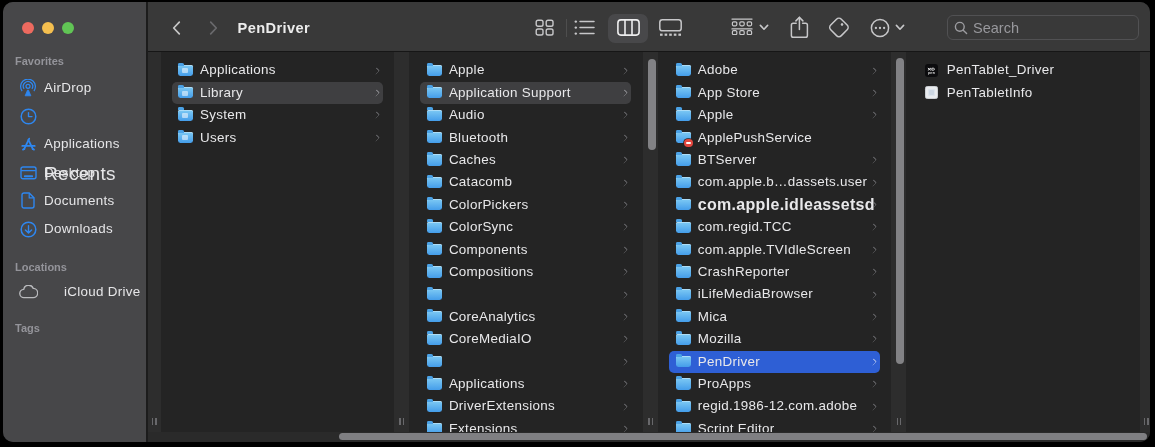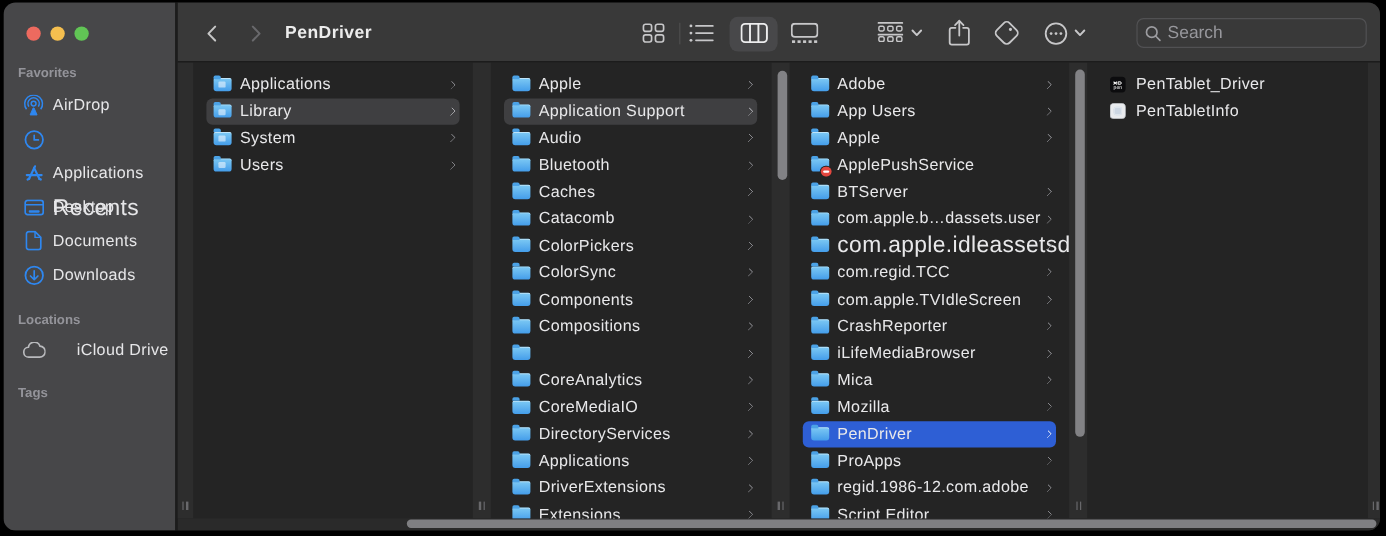--- a/index.html
+++ b/index.html
@@ -61,52 +61,51 @@
     <div style="position:absolute;left:618.4px;top:267.2px;width:6px;height:6px;border-right:1.5px solid #8e8e93;border-top:1.5px solid #8e8e93;transform:rotate(45deg) scale(.78,1);transform-origin:center;border-radius:1px;"></div>
 <div class="fold" style="left:423.6px;top:286.7px;"></div>
     <div style="position:absolute;left:618.4px;top:289.6px;width:6px;height:6px;border-right:1.5px solid #8e8e93;border-top:1.5px solid #8e8e93;transform:rotate(45deg) scale(.78,1);transform-origin:center;border-radius:1px;"></div>
 <div class="fold" style="left:423.6px;top:309.1px;"></div>
     <div style="position:absolute;left:445.9px;top:303.8px;width:180px;height:22.4px;line-height:22.4px;font-size:13.4px;letter-spacing:0.3px;color:#e8e8ea;white-space:nowrap;">CoreAnalytics</div>
     <div style="position:absolute;left:618.4px;top:312.0px;width:6px;height:6px;border-right:1.5px solid #8e8e93;border-top:1.5px solid #8e8e93;transform:rotate(45deg) scale(.78,1);transform-origin:center;border-radius:1px;"></div>
 <div class="fold" style="left:423.6px;top:331.5px;"></div>
     <div style="position:absolute;left:445.9px;top:326.2px;width:180px;height:22.4px;line-height:22.4px;font-size:13.4px;letter-spacing:0.3px;color:#e8e8ea;white-space:nowrap;">CoreMediaIO</div>
     <div style="position:absolute;left:618.4px;top:334.4px;width:6px;height:6px;border-right:1.5px solid #8e8e93;border-top:1.5px solid #8e8e93;transform:rotate(45deg) scale(.78,1);transform-origin:center;border-radius:1px;"></div>
 <div class="fold" style="left:423.6px;top:353.9px;"></div>
-    <div style="position:absolute;left:445.9px;top:348.6px;width:180px;height:22.4px;line-height:22.4px;font-size:13.4px;letter-spacing:0.3px;color:#e8e8ea;white-space:nowrap;">DirectoryServices</div>
     <div style="position:absolute;left:618.4px;top:356.8px;width:6px;height:6px;border-right:1.5px solid #8e8e93;border-top:1.5px solid #8e8e93;transform:rotate(45deg) scale(.78,1);transform-origin:center;border-radius:1px;"></div>
 <div class="fold" style="left:423.6px;top:376.3px;"></div>
     <div style="position:absolute;left:445.9px;top:371.0px;width:180px;height:22.4px;line-height:22.4px;font-size:13.4px;letter-spacing:0.3px;color:#e8e8ea;white-space:nowrap;">Applications</div>
     <div style="position:absolute;left:618.4px;top:379.2px;width:6px;height:6px;border-right:1.5px solid #8e8e93;border-top:1.5px solid #8e8e93;transform:rotate(45deg) scale(.78,1);transform-origin:center;border-radius:1px;"></div>
 <div class="fold" style="left:423.6px;top:398.7px;"></div>
     <div style="position:absolute;left:445.9px;top:393.4px;width:180px;height:22.4px;line-height:22.4px;font-size:13.4px;letter-spacing:0.3px;color:#e8e8ea;white-space:nowrap;">DriverExtensions</div>
     <div style="position:absolute;left:618.4px;top:401.6px;width:6px;height:6px;border-right:1.5px solid #8e8e93;border-top:1.5px solid #8e8e93;transform:rotate(45deg) scale(.78,1);transform-origin:center;border-radius:1px;"></div>
 <div class="fold" style="left:423.6px;top:421.1px;"></div>
     <div style="position:absolute;left:445.9px;top:415.8px;width:180px;height:22.4px;line-height:22.4px;font-size:13.4px;letter-spacing:0.3px;color:#e8e8ea;white-space:nowrap;">Extensions</div>
     <div style="position:absolute;left:618.4px;top:424.0px;width:6px;height:6px;border-right:1.5px solid #8e8e93;border-top:1.5px solid #8e8e93;transform:rotate(45deg) scale(.78,1);transform-origin:center;border-radius:1px;"></div>
 <div class="fold" style="left:672.5px;top:62.7px;"></div>
     <div style="position:absolute;left:694.8px;top:57.4px;width:180px;height:22.4px;line-height:22.4px;font-size:13.4px;letter-spacing:0.3px;color:#e8e8ea;white-space:nowrap;">Adobe</div>
     <div style="position:absolute;left:867.3px;top:65.6px;width:6px;height:6px;border-right:1.5px solid #8e8e93;border-top:1.5px solid #8e8e93;transform:rotate(45deg) scale(.78,1);transform-origin:center;border-radius:1px;"></div>
 <div class="fold" style="left:672.5px;top:85.1px;"></div>
-    <div style="position:absolute;left:694.8px;top:79.8px;width:180px;height:22.4px;line-height:22.4px;font-size:13.4px;letter-spacing:0.3px;color:#e8e8ea;white-space:nowrap;">App Users</div>
+    <div style="position:absolute;left:694.8px;top:79.8px;width:180px;height:22.4px;line-height:22.4px;font-size:13.4px;letter-spacing:0.3px;color:#e8e8ea;white-space:nowrap;">App Store</div>
     <div style="position:absolute;left:867.3px;top:88.0px;width:6px;height:6px;border-right:1.5px solid #8e8e93;border-top:1.5px solid #8e8e93;transform:rotate(45deg) scale(.78,1);transform-origin:center;border-radius:1px;"></div>
 <div class="fold" style="left:672.5px;top:107.5px;"></div>
     <div style="position:absolute;left:694.8px;top:102.2px;width:180px;height:22.4px;line-height:22.4px;font-size:13.4px;letter-spacing:0.3px;color:#e8e8ea;white-space:nowrap;">Apple</div>
     <div style="position:absolute;left:867.3px;top:110.4px;width:6px;height:6px;border-right:1.5px solid #8e8e93;border-top:1.5px solid #8e8e93;transform:rotate(45deg) scale(.78,1);transform-origin:center;border-radius:1px;"></div>
 <div class="fold" style="left:672.5px;top:129.9px;"></div>
     <div style="position:absolute;left:681.3px;top:136.6px;width:8.4px;height:8.4px;background:#e4473f;border-radius:50%;box-shadow:0 0 0 0.8px #242424;"></div>
     <div style="position:absolute;left:683.2px;top:140.1px;width:4.6px;height:1.5px;background:#fff;border-radius:1px;"></div>
     <div style="position:absolute;left:694.8px;top:124.6px;width:180px;height:22.4px;line-height:22.4px;font-size:13.4px;letter-spacing:0.3px;color:#e8e8ea;white-space:nowrap;">ApplePushService</div>
 <div class="fold" style="left:672.5px;top:152.3px;"></div>
     <div style="position:absolute;left:694.8px;top:147.0px;width:180px;height:22.4px;line-height:22.4px;font-size:13.4px;letter-spacing:0.3px;color:#e8e8ea;white-space:nowrap;">BTServer</div>
     <div style="position:absolute;left:867.3px;top:155.2px;width:6px;height:6px;border-right:1.5px solid #8e8e93;border-top:1.5px solid #8e8e93;transform:rotate(45deg) scale(.78,1);transform-origin:center;border-radius:1px;"></div>
 <div class="fold" style="left:672.5px;top:174.7px;"></div>
     <div style="position:absolute;left:694.8px;top:169.4px;width:180px;height:22.4px;line-height:22.4px;font-size:13.4px;letter-spacing:0.3px;color:#e8e8ea;white-space:nowrap;">com.apple.b…dassets.user</div>
     <div style="position:absolute;left:867.3px;top:177.6px;width:6px;height:6px;border-right:1.5px solid #8e8e93;border-top:1.5px solid #8e8e93;transform:rotate(45deg) scale(.78,1);transform-origin:center;border-radius:1px;"></div>
 <div class="fold" style="left:672.5px;top:197.1px;"></div>
-    <div style="position:absolute;left:694.8px;top:191.8px;width:180px;height:22.4px;line-height:22.4px;font-size:19px;letter-spacing:0.3px;color:#e8e8ea;white-space:nowrap;">com.apple.idleassetsd</div>
+    <div style="position:absolute;left:694.8px;top:191.8px;width:180px;height:22.4px;line-height:22.4px;font-size:16px;letter-spacing:0.3px;color:#e8e8ea;white-space:nowrap;font-weight:bold;">com.apple.idleassetsd</div>
     <div style="position:absolute;left:867.3px;top:200.0px;width:6px;height:6px;border-right:1.5px solid #8e8e93;border-top:1.5px solid #8e8e93;transform:rotate(45deg) scale(.78,1);transform-origin:center;border-radius:1px;"></div>
 <div class="fold" style="left:672.5px;top:219.5px;"></div>
     <div style="position:absolute;left:694.8px;top:214.2px;width:180px;height:22.4px;line-height:22.4px;font-size:13.4px;letter-spacing:0.3px;color:#e8e8ea;white-space:nowrap;">com.regid.TCC</div>
     <div style="position:absolute;left:867.3px;top:222.4px;width:6px;height:6px;border-right:1.5px solid #8e8e93;border-top:1.5px solid #8e8e93;transform:rotate(45deg) scale(.78,1);transform-origin:center;border-radius:1px;"></div>
 <div class="fold" style="left:672.5px;top:241.9px;"></div>
     <div style="position:absolute;left:694.8px;top:236.6px;width:180px;height:22.4px;line-height:22.4px;font-size:13.4px;letter-spacing:0.3px;color:#e8e8ea;white-space:nowrap;">com.apple.TVIdleScreen</div>
     <div style="position:absolute;left:867.3px;top:244.8px;width:6px;height:6px;border-right:1.5px solid #8e8e93;border-top:1.5px solid #8e8e93;transform:rotate(45deg) scale(.78,1);transform-origin:center;border-radius:1px;"></div>
 <div class="fold" style="left:672.5px;top:264.3px;"></div>
     <div style="position:absolute;left:694.8px;top:259.0px;width:180px;height:22.4px;line-height:22.4px;font-size:13.4px;letter-spacing:0.3px;color:#e8e8ea;white-space:nowrap;">CrashReporter</div>
     <div style="position:absolute;left:867.3px;top:267.2px;width:6px;height:6px;border-right:1.5px solid #8e8e93;border-top:1.5px solid #8e8e93;transform:rotate(45deg) scale(.78,1);transform-origin:center;border-radius:1px;"></div>

